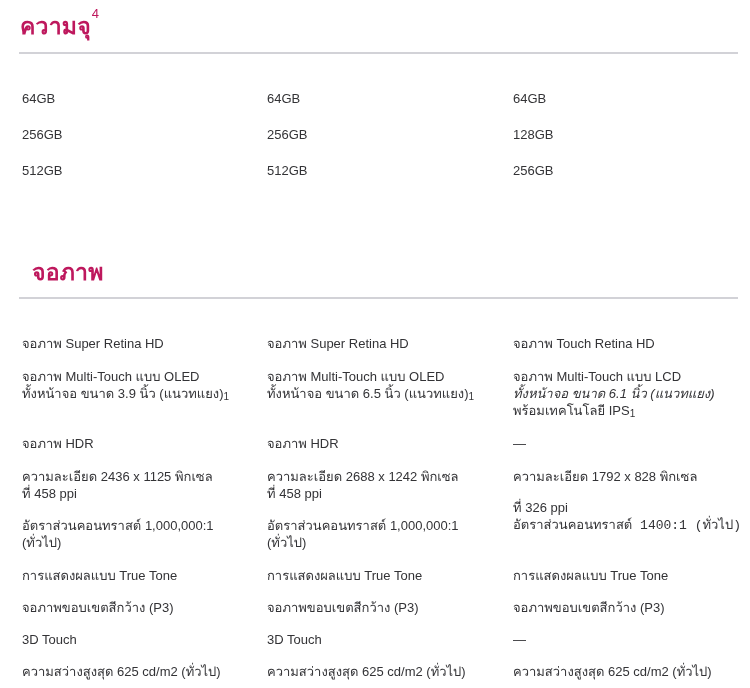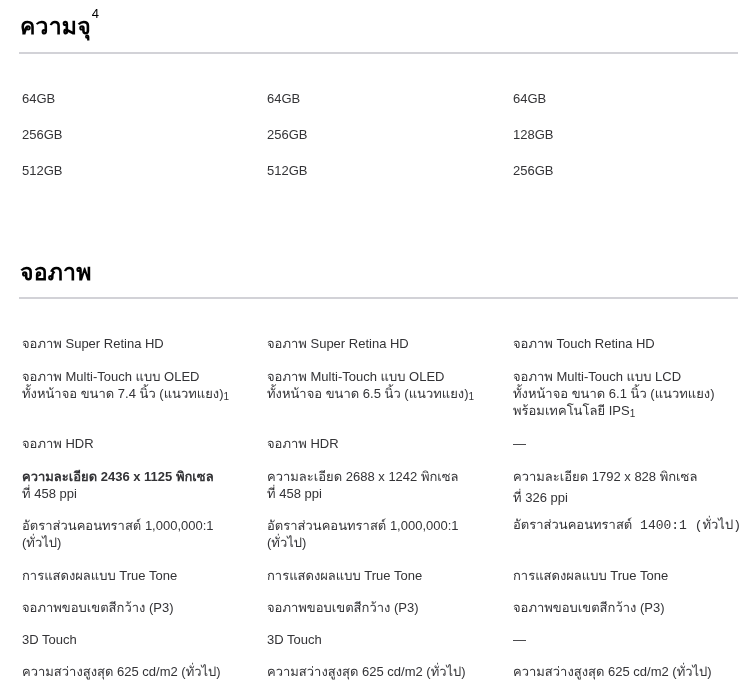--- a/index.html
+++ b/index.html
@@ -5,21 +5,21 @@
   * { margin: 0; padding: 0; box-sizing: border-box; }
   html, body {
     width: 750px; height: 688px; overflow: hidden;
     background: #ffffff;
     font-family: "Liberation Sans", "DejaVu Sans", sans-serif;
     color: #333333;
   }
   .page { position: relative; width: 750px; height: 688px; }
   .section-title {
     position: absolute; left: 20px;
-    font-size: 23px; font-weight: bold; color: #000000;
+    font-size: 23px; font-weight: bold; color: #be185d;
     letter-spacing: 0.2px;
   }
   .section-title sup { font-size: 13px; font-weight: normal; vertical-align: top; position: relative; top: -2px; margin-left: 1px; }
   .rule {
     position: absolute; left: 19px; width: 719px; height: 2px;
     background: #d2d2d7;
   }
   .col {
     position: absolute; width: 235px;
   }
@@ -47,29 +47,29 @@
     <div class="cell" style="top:0;">64GB</div>
     <div class="cell" style="top:36px;">256GB</div>
     <div class="cell" style="top:72px;">512GB</div>
   </div>
   <div class="col" style="left:513px; top:90px;">
     <div class="cell" style="top:0;">64GB</div>
     <div class="cell" style="top:36px;">128GB</div>
     <div class="cell" style="top:72px;">256GB</div>
   </div>
 
-  <h2 class="section-title" style="top:254px;">จอภาพ</h2>
+  <h2 class="section-title" style="top:254px;margin-left:12px;">จอภาพ</h2>
   <div class="rule" style="top:297px;"></div>
 
   <div class="col" style="left:22px; top:335px;">
     <div class="cell" style="top:0;">จอภาพ Super Retina HD</div>
     <div class="cell" style="top:33px;">จอภาพ Multi-Touch แบบ OLED</div>
-    <div class="cell" style="top:50px;"><span>ทั้งหน้าจอ ขนาด 7.4 นิ้ว (แนวทแยง)</span><sub>1</sub></div>
+    <div class="cell" style="top:50px;"><span>ทั้งหน้าจอ ขนาด 3.9 นิ้ว (แนวทแยง)</span><sub>1</sub></div>
     <div class="cell" style="top:100px;">จอภาพ HDR</div>
-    <div class="cell" style="top:133px;font-weight:bold;">ความละเอียด 2436 x 1125 พิกเซล</div>
+    <div class="cell" style="top:133px;">ความละเอียด 2436 x 1125 พิกเซล</div>
     <div class="cell" style="top:150px;">ที่ 458 ppi</div>
     <div class="cell" style="top:182px;">อัตราส่วนคอนทราสต์ 1,000,000:1</div>
     <div class="cell" style="top:199px;">(ทั่วไป)</div>
     <div class="cell" style="top:232px;">การแสดงผลแบบ True Tone</div>
     <div class="cell" style="top:264px;">จอภาพขอบเขตสีกว้าง (P3)</div>
     <div class="cell" style="top:296px;">3D Touch</div>
     <div class="cell" style="top:328px;">ความสว่างสูงสุด 625 cd/m2 (ทั่วไป)</div>
   </div>
 
   <div class="col" style="left:267px; top:335px;">
@@ -83,25 +83,25 @@
     <div class="cell" style="top:199px;">(ทั่วไป)</div>
     <div class="cell" style="top:232px;">การแสดงผลแบบ True Tone</div>
     <div class="cell" style="top:264px;">จอภาพขอบเขตสีกว้าง (P3)</div>
     <div class="cell" style="top:296px;">3D Touch</div>
     <div class="cell" style="top:328px;">ความสว่างสูงสุด 625 cd/m2 (ทั่วไป)</div>
   </div>
 
   <div class="col" style="left:513px; top:335px;">
     <div class="cell" style="top:0;">จอภาพ Touch Retina HD</div>
     <div class="cell" style="top:33px;">จอภาพ Multi-Touch แบบ LCD</div>
-    <div class="cell" style="top:50px;">ทั้งหน้าจอ ขนาด 6.1 นิ้ว (แนวทแยง)</div>
+    <div class="cell" style="top:50px;font-style:italic;">ทั้งหน้าจอ ขนาด 6.1 นิ้ว (แนวทแยง)</div>
     <div class="cell" style="top:67px;"><span>พร้อมเทคโนโลยี IPS</span><sub>1</sub></div>
     <div class="cell" style="top:100px;">—</div>
     <div class="cell" style="top:133px;">ความละเอียด 1792 x 828 พิกเซล</div>
-    <div class="cell" style="top:154px;">ที่ 326 ppi</div>
+    <div class="cell" style="top:164px;">ที่ 326 ppi</div>
     <div class="cell" style="top:182px;font-family:Liberation Mono, monospace;">อัตราส่วนคอนทราสต์ 1400:1 (ทั่วไป)</div>
     <div class="cell" style="top:232px;">การแสดงผลแบบ True Tone</div>
     <div class="cell" style="top:264px;">จอภาพขอบเขตสีกว้าง (P3)</div>
     <div class="cell" style="top:296px;">—</div>
     <div class="cell" style="top:328px;">ความสว่างสูงสุด 625 cd/m2 (ทั่วไป)</div>
   </div>
 
 </div>
 
 </body></html>

